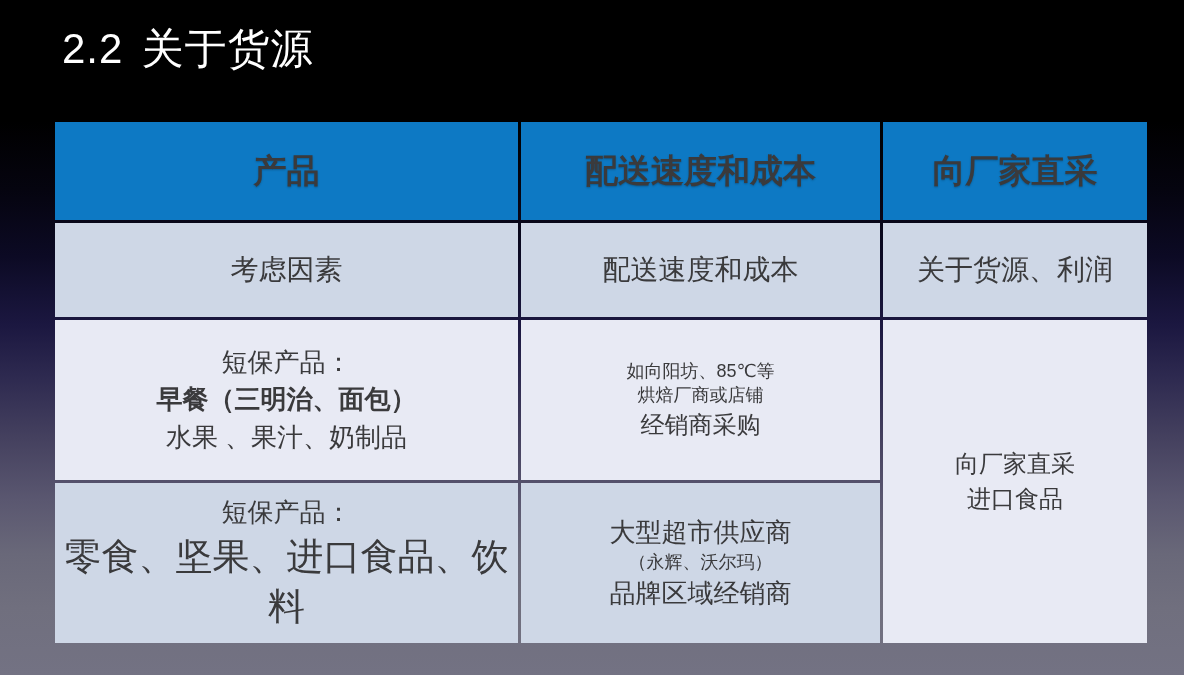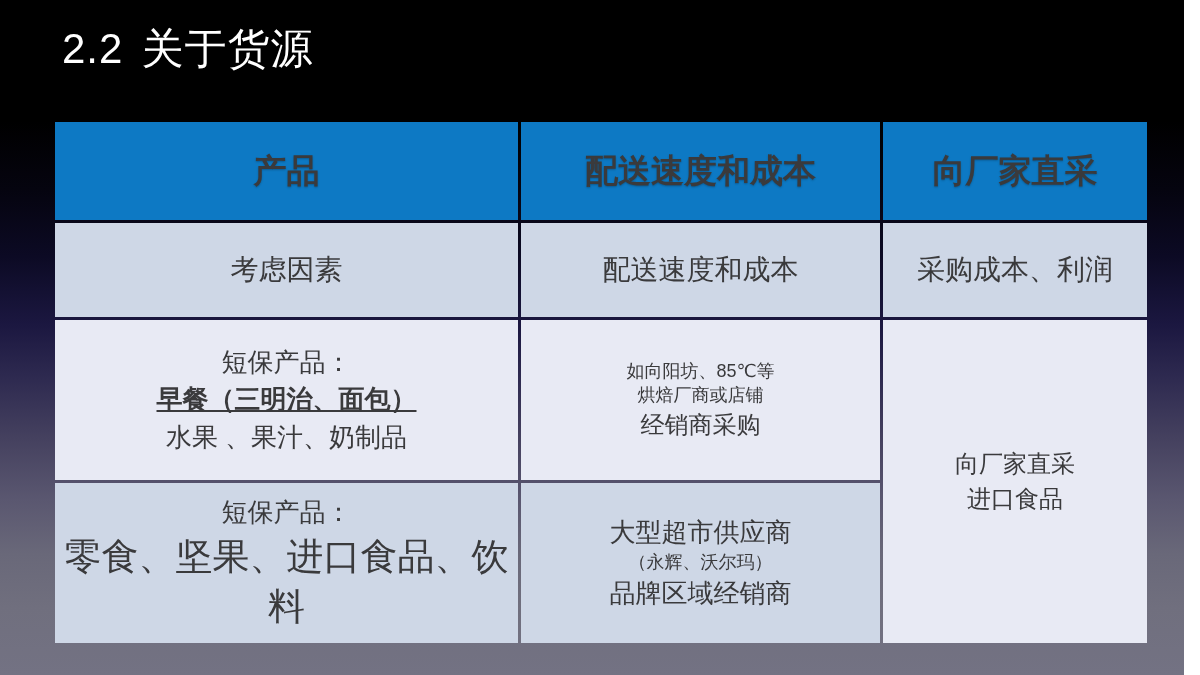--- a/index.html
+++ b/index.html
@@ -89,21 +89,21 @@
 
   .r-factors { height: 94px; font-size: 28px; margin-left: 32px; }
   .r-short   { height: 160px; }
   .r-long    { height: 160px; }
 
   .line { display: block; }
   .l-28 { font-size: 37px; }
   .l-26 { font-size: 26px; }
   .l-24 { font-size: 24px; }
   .l-18 { font-size: 18px; }
-  .bold { font-weight: bold; text-decoration: underline; }
+  .bold { font-weight: bold; }
   .sp-top { margin-top: 2px; }
 </style>
 </head>
 <body>
 
 <div class="slide">
 
   <div class="slide-title">
     <span class="num">2.2</span><span class="gap"></span><span>关于货源</span>
   </div>
@@ -118,21 +118,21 @@
       <tbody>
         <tr>
           <td class="hdr">产品</td>
           <td class="hdr">配送速度和成本</td>
           <td class="hdr">向厂家直采</td>
         </tr>
 
         <tr class="r-factors">
           <td class="band-dark">考虑因素</td>
           <td class="band-dark">配送速度和成本</td>
-          <td class="band-dark">采购成本、利润</td>
+          <td class="band-dark">关于货源、利润</td>
         </tr>
 
         <tr class="r-short">
           <td class="band-light">
             <span class="line l-26">短保产品：</span>
             <span class="line l-26 bold sp-top">早餐（三明治、面包）</span>
             <span class="line l-26 sp-top">水果 、果汁、奶制品</span>
           </td>
           <td class="band-light">
             <span class="line l-18">如向阳坊、85℃等</span>

